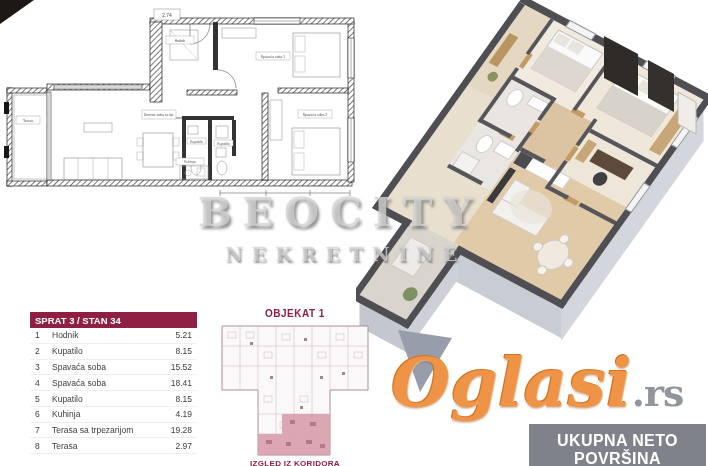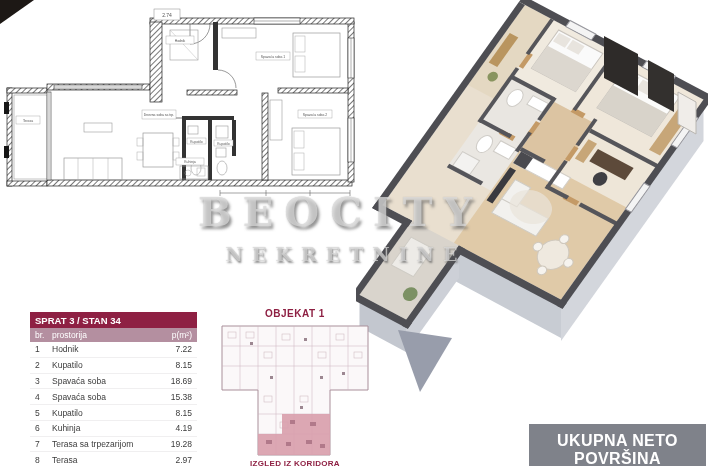--- a/index.html
+++ b/index.html
@@ -269,49 +269,45 @@
       </g>
 
       <polygon points="248,36 282,54 282,96 248,78" fill="#2e2b29"></polygon>
       <polygon points="292,60 318,74 318,112 292,98" fill="#33302e"></polygon>
       <polygon points="322,92 340,102 340,134 322,124" fill="#f0ede9" stroke="#b9b6b1"></polygon>
     </g>
   </svg>
 
   <div class="abs brand">BEOCITY</div>
   <div class="abs brand-sub">NEKRETNINE</div>
+  <div class="abs portal"><span>Oglasi</span><span class="tld">.rs</span></div>
 
   <div class="abs unit-table">
     <div class="ut-title">SPRAT 3 / STAN 34</div>
-    <div class="ut-cols">
-      <span class="c-num">br.</span>
-      <span class="c-room">prostorija</span>
-      <span class="c-area">p(m²)</span>
-    </div>
     <div>
 
     <div class="ut-row">
         <span class="c-num">1</span>
         <span class="c-room">Hodnik</span>
-        <span class="c-area">7.22</span>
+        <span class="c-area">5.21</span>
       </div>
         <div class="ut-row">
         <span class="c-num">2</span>
         <span class="c-room">Kupatilo</span>
         <span class="c-area">8.15</span>
       </div>
         <div class="ut-row">
         <span class="c-num">3</span>
         <span class="c-room">Spavaća soba</span>
-        <span class="c-area">18.69</span>
+        <span class="c-area">15.52</span>
       </div>
         <div class="ut-row">
         <span class="c-num">4</span>
         <span class="c-room">Spavaća soba</span>
-        <span class="c-area">15.38</span>
+        <span class="c-area">18.41</span>
       </div>
         <div class="ut-row">
         <span class="c-num">5</span>
         <span class="c-room">Kupatilo</span>
         <span class="c-area">8.15</span>
       </div>
         <div class="ut-row">
         <span class="c-num">6</span>
         <span class="c-room">Kuhinja</span>
         <span class="c-area">4.19</span>

